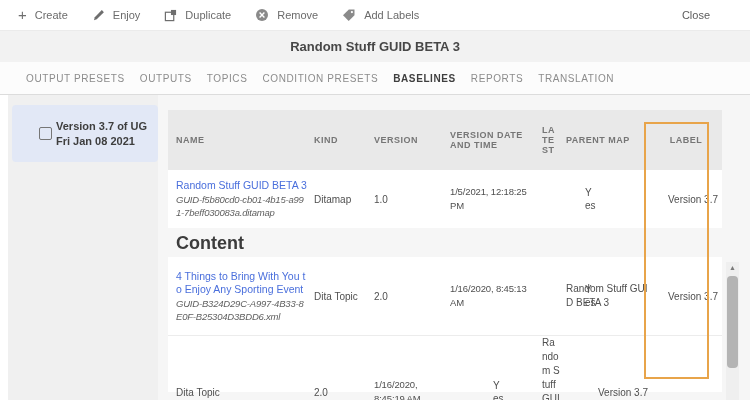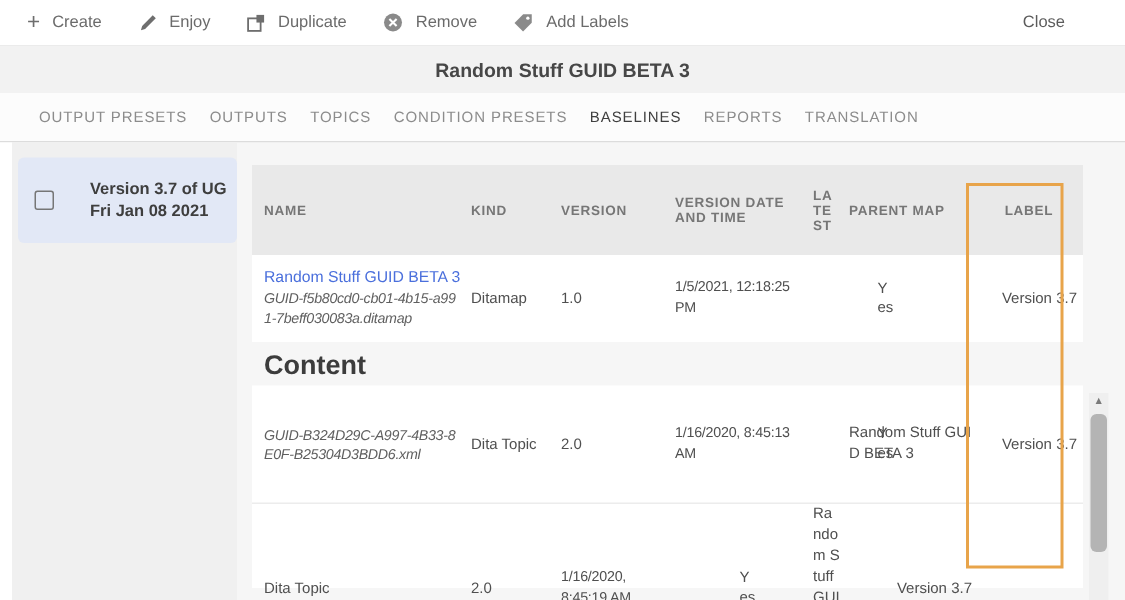--- a/index.html
+++ b/index.html
@@ -17,28 +17,28 @@
 
   
   .titlebar { position:absolute; top:31px; left:0; width:750px; height:31px; background:#f2f2f2;
               display:flex; align-items:center; justify-content:center; }
   .titlebar span { font-size:13px; font-weight:bold; color:#474747; }
 
   
   .tabbar { position:absolute; top:62px; left:0; width:750px; height:33px; background:#fcfcfc;
             border-bottom:1px solid #dcdcdc; display:flex; align-items:center; gap:15px; padding-left:26px; }
   .tab { font-size:10px; letter-spacing:.6px; color:#8c8c8c; white-space:nowrap; cursor:default; }
-  .tab.active { color:#3f3f3f; font-weight:normal; }
+  .tab.active { color:#3f3f3f; font-weight:bold; }
 
   
   .main { position:absolute; top:95px; left:0; width:750px; height:305px; background:#f6f6f6; }
   .left-gutter { position:absolute; left:0; top:0; width:8px; height:305px; background:#ffffff; }
   .sidebar { position:absolute; left:8px; top:0; width:150px; height:305px; background:#f0f0f0; }
   .baseline-item { position:absolute; left:4px; top:10px; width:146px; height:57px; background:#e2e8f6;
-                   border-radius:4px; display:flex; align-items:center; gap:24px; padding-left:11px; }
+                   border-radius:4px; display:flex; align-items:center; gap:4px; padding-left:27px; }
   .checkbox { width:13px; height:13px; border:1px solid #767676; border-radius:2px; background:transparent; flex:0 0 13px; }
   .baseline-text { width:106px; font-size:11px; line-height:15px; color:#3e3e3e; font-weight:bold; }
 
   .content { position:absolute; left:168px; top:0; width:554px; height:305px; }
 
   .grid { display:grid; grid-template-columns:132px 54px 70px 86px 18px 82px 64px; column-gap:6px;
           padding-left:8px; padding-right:4px; align-items:center; }
 
   .thead { position:absolute; left:0; top:15px; width:554px; height:60px; background:#e9e9e9; }
   .th { font-size:9px; letter-spacing:.5px; color:#767676; font-weight:bold; }
@@ -168,20 +168,21 @@
         <div class="cell cell-parent"></div>
         <div class="cell cell-label">Version 3.7</div>
       </div>
     </div>
 
     <div class="section-heading">Content</div>
 
     <div class="card card2">
       <div class="grid row row2">
         <div class="cell">
+          <div class="name-link">4 Things to Bring With You to Enjoy Any Sporting Event</div>
           <div class="guid">GUID-B324D29C-A997-4B33-8E0F-B25304D3BDD6.xml</div>
         </div>
         <div class="cell">Dita Topic</div>
         <div class="cell">2.0</div>
         <div class="cell cell-date">1/16/2020, 8:45:13 AM</div>
         <div class="cell cell-latest"><span>Yes</span></div>
         <div class="cell cell-parent">Random Stuff GUID BETA 3</div>
         <div class="cell cell-label">Version 3.7</div>
       </div>
       <div class="grid row row3">

